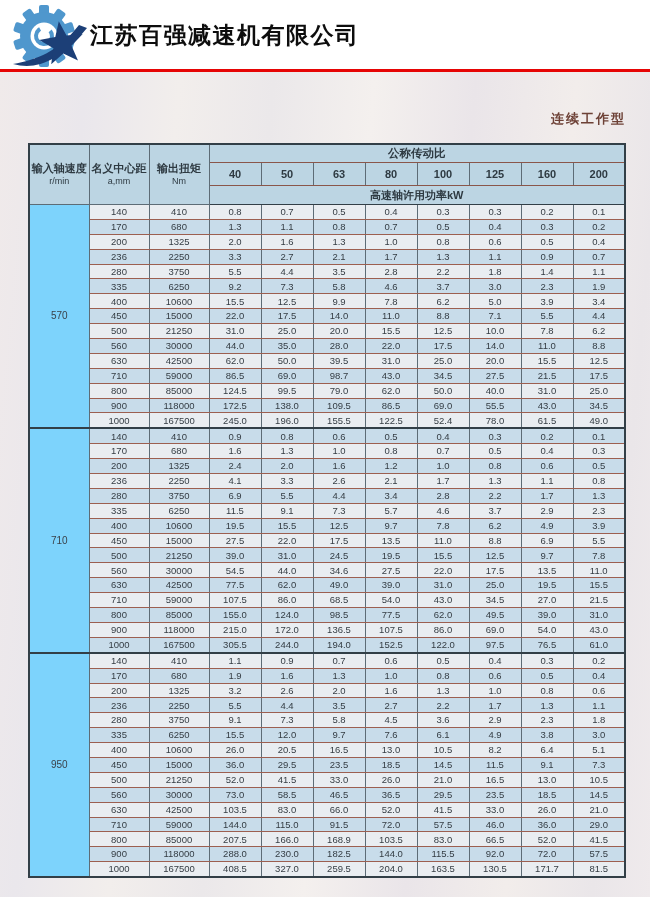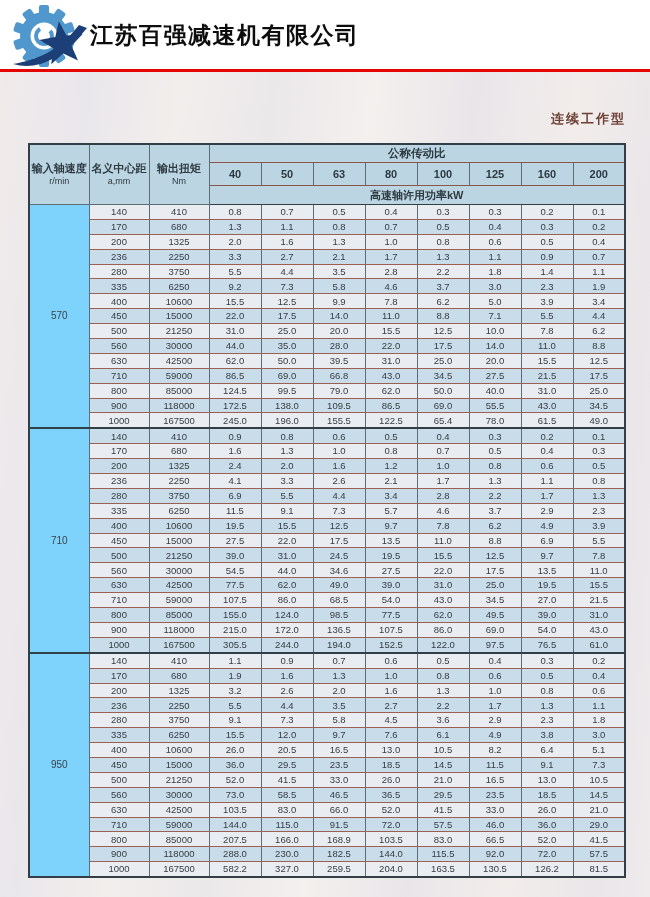--- a/index.html
+++ b/index.html
@@ -260,21 +260,21 @@
           <td class="data">25.0</td>
           <td class="data">20.0</td>
           <td class="data">15.5</td>
           <td class="data">12.5</td>
         </tr>
         <tr class="blue">
           <td class="data">710</td>
           <td class="data">59000</td>
           <td class="data">86.5</td>
           <td class="data">69.0</td>
-          <td class="data">66.8</td>
+          <td class="data">98.7</td>
           <td class="data">43.0</td>
           <td class="data">34.5</td>
           <td class="data">27.5</td>
           <td class="data">21.5</td>
           <td class="data">17.5</td>
         </tr>
         <tr class="light">
           <td class="data">800</td>
           <td class="data">85000</td>
           <td class="data">124.5</td>
@@ -298,21 +298,21 @@
           <td class="data">43.0</td>
           <td class="data">34.5</td>
         </tr>
         <tr class="light">
           <td class="data">1000</td>
           <td class="data">167500</td>
           <td class="data">245.0</td>
           <td class="data">196.0</td>
           <td class="data">155.5</td>
           <td class="data">122.5</td>
-          <td class="data">65.4</td>
+          <td class="data">52.4</td>
           <td class="data">78.0</td>
           <td class="data">61.5</td>
           <td class="data">49.0</td>
         </tr>
         <tr class="blue group-start">
           <td class="speed-cell" rowspan="15">710</td>
           <td class="data">140</td>
           <td class="data">410</td>
           <td class="data">0.9</td>
           <td class="data">0.8</td>
@@ -656,25 +656,25 @@
           <td class="data">182.5</td>
           <td class="data">144.0</td>
           <td class="data">115.5</td>
           <td class="data">92.0</td>
           <td class="data">72.0</td>
           <td class="data">57.5</td>
         </tr>
         <tr class="light">
           <td class="data">1000</td>
           <td class="data">167500</td>
-          <td class="data">582.2</td>
+          <td class="data">408.5</td>
           <td class="data">327.0</td>
           <td class="data">259.5</td>
           <td class="data">204.0</td>
           <td class="data">163.5</td>
           <td class="data">130.5</td>
-          <td class="data">126.2</td>
+          <td class="data">171.7</td>
           <td class="data">81.5</td>
         </tr>
       </tbody>
   </table>
 
 </div>
 
 </body></html>

